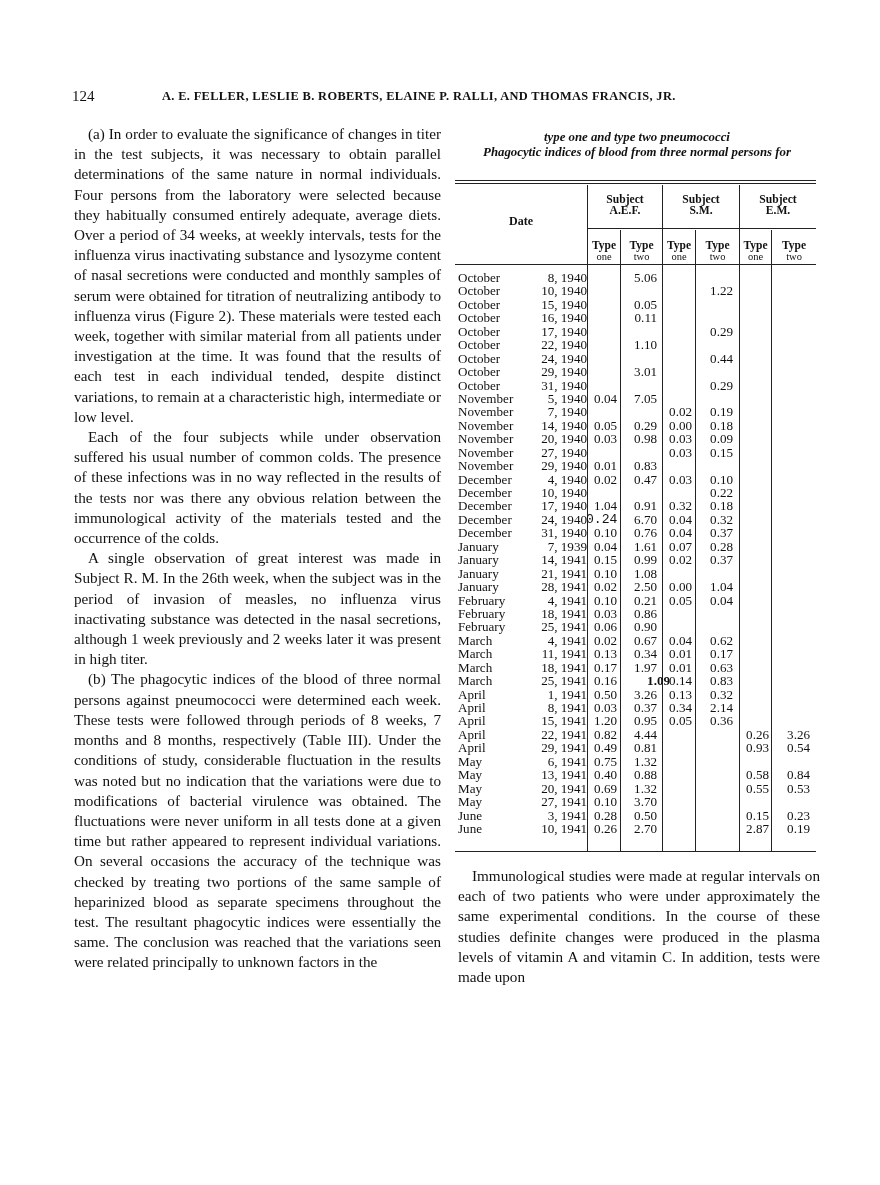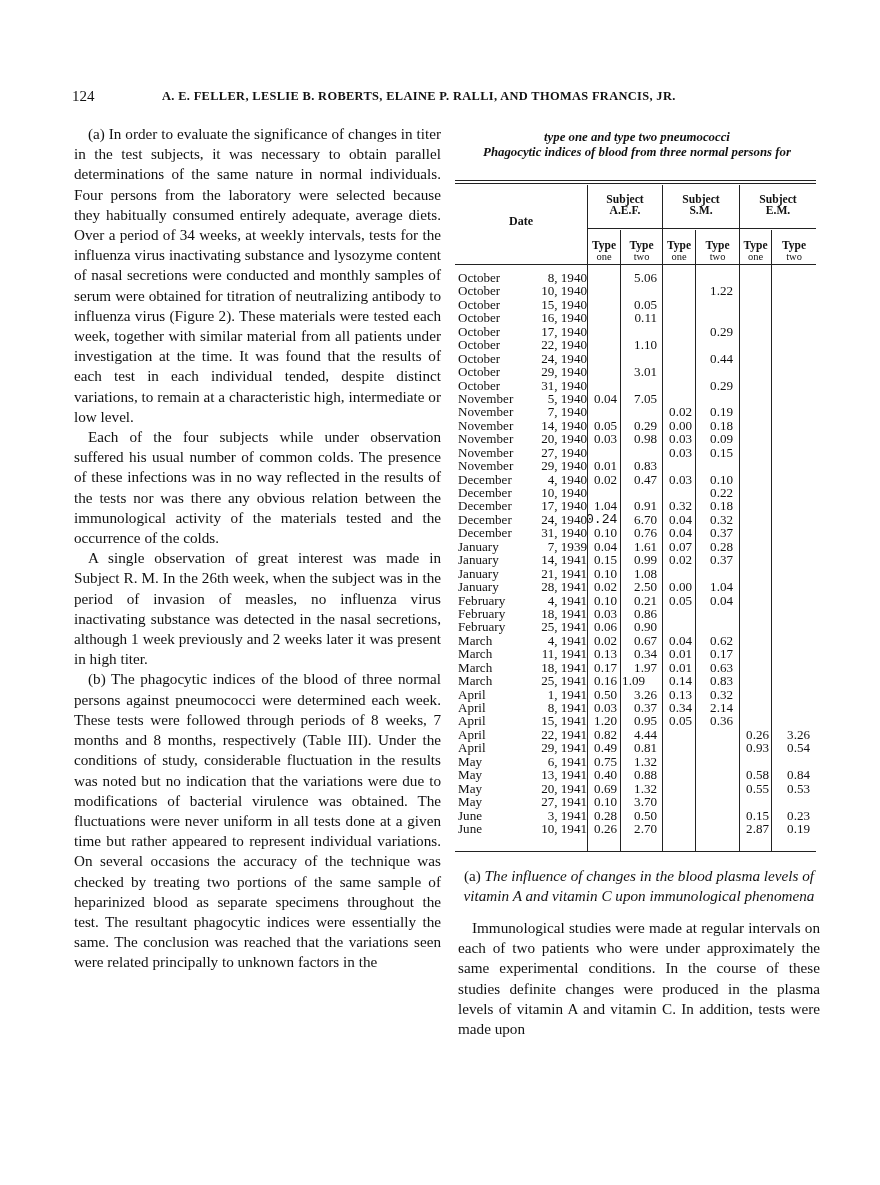--- a/index.html
+++ b/index.html
@@ -414,21 +414,21 @@
         <span class="cell" style="left: 171px;">1.97</span>
         <span class="cell" style="left: 206px;">0.01</span>
         <span class="cell" style="left: 247px;">0.63</span>
         <span class="cell" style="left: 283px;"></span>
         <span class="cell" style="left: 324px;"></span>
       </div>
       <div class="row">
         <span class="month">March</span>
         <span class="day">25, 1941</span>
         <span class="cell" style="left: 131px;">0.16</span>
-        <span class="cell" style="left: 159px;">1.09</span>
+        <span class="cell" style="left: 184px; font-weight: bold;">1.09</span>
         <span class="cell" style="left: 206px;">0.14</span>
         <span class="cell" style="left: 247px;">0.83</span>
         <span class="cell" style="left: 283px;"></span>
         <span class="cell" style="left: 324px;"></span>
       </div>
       <div class="row">
         <span class="month">April</span>
         <span class="day">1, 1941</span>
         <span class="cell" style="left: 131px;">0.50</span>
         <span class="cell" style="left: 171px;">3.26</span>
@@ -534,18 +534,14 @@
         <span class="cell" style="left: 171px;">2.70</span>
         <span class="cell" style="left: 206px;"></span>
         <span class="cell" style="left: 247px;"></span>
         <span class="cell" style="left: 283px;">2.87</span>
         <span class="cell" style="left: 324px;">0.19</span>
       </div>
     </div>
 </div>
 
 <div class="col-right">
-  <div class="subsection">
-    <span class="lbl">(a)</span>
-    <span>The influence of changes in the blood plasma levels of vitamin A and vitamin C upon immunological phenomena</span>
-  </div>
   <p class="indent">Immunological studies were made at regular intervals on each of two patients who were under approximately the same experimental conditions. In the course of these studies definite changes were produced in the plasma levels of vitamin A and vitamin C. In addition, tests were made upon</p>
 </div>
 
 </body></html>

